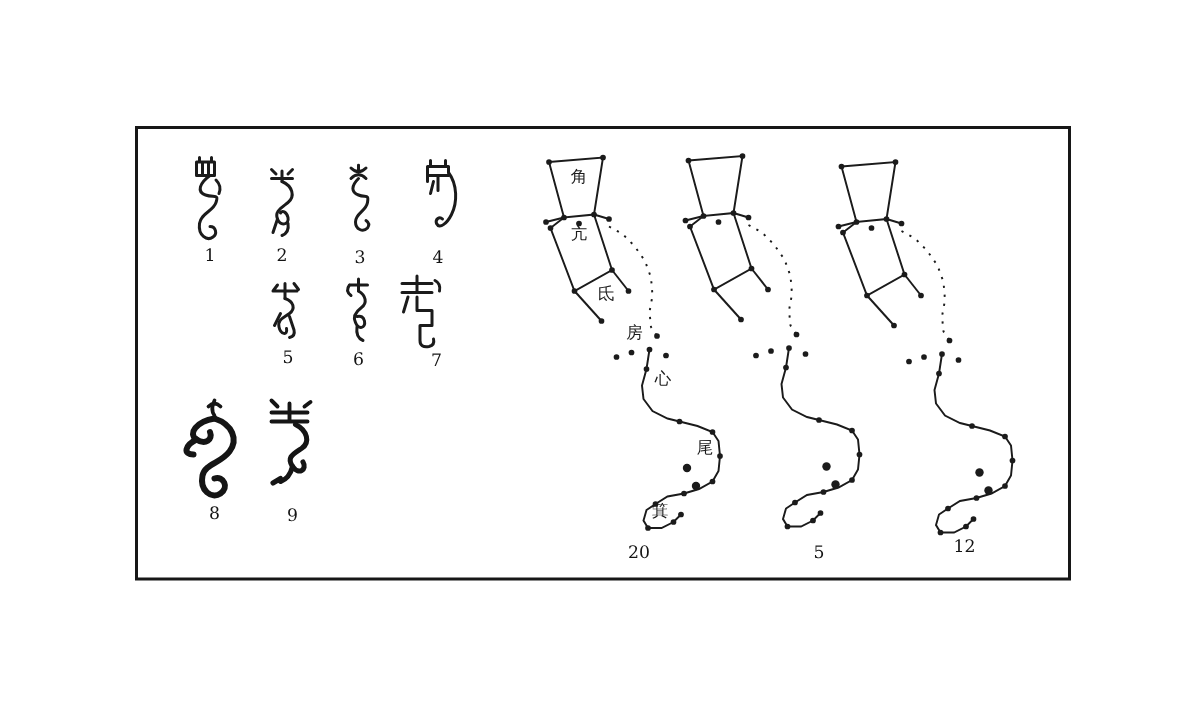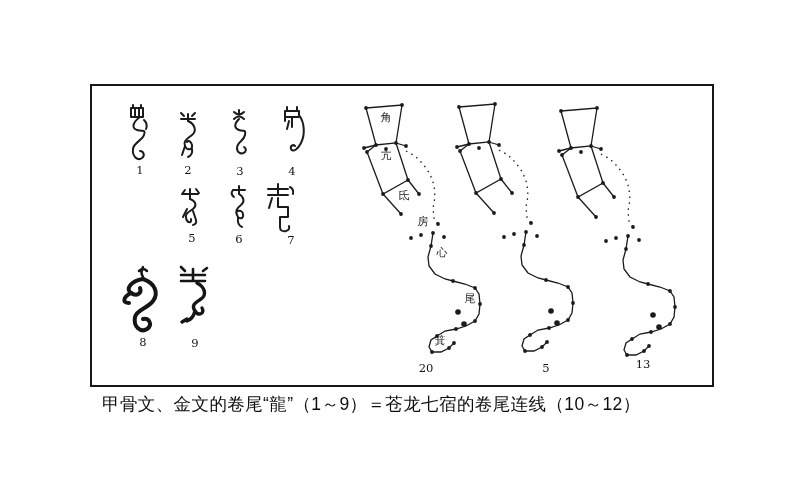--- a/index.html
+++ b/index.html
@@ -233,17 +233,16 @@
         <circle cx="79" cy="258" r="1.9" fill="#1b1b1b"></circle>
         <circle cx="96" cy="254" r="1.9" fill="#1b1b1b"></circle>
         <circle cx="101" cy="249" r="1.9" fill="#1b1b1b"></circle>
         <circle cx="105" cy="218" r="2.8" fill="#1b1b1b"></circle>
         <circle cx="111" cy="230" r="2.8" fill="#1b1b1b"></circle>
       </svg>
   </div>
 
   <div class="num" style="left:416px;top:362px">20</div>
   <div class="num" style="left:536px;top:362px">5</div>
-  <div class="num" style="left:633px;top:358px">13</div>
-
-  <div class="caption">甲骨文、金文的卷尾“龍”（1～9）＝苍龙七宿的卷尾连线（10～12）</div>
+  <div class="num" style="left:633px;top:358px">12</div>
+
 
 </div>
 
 </body></html>

